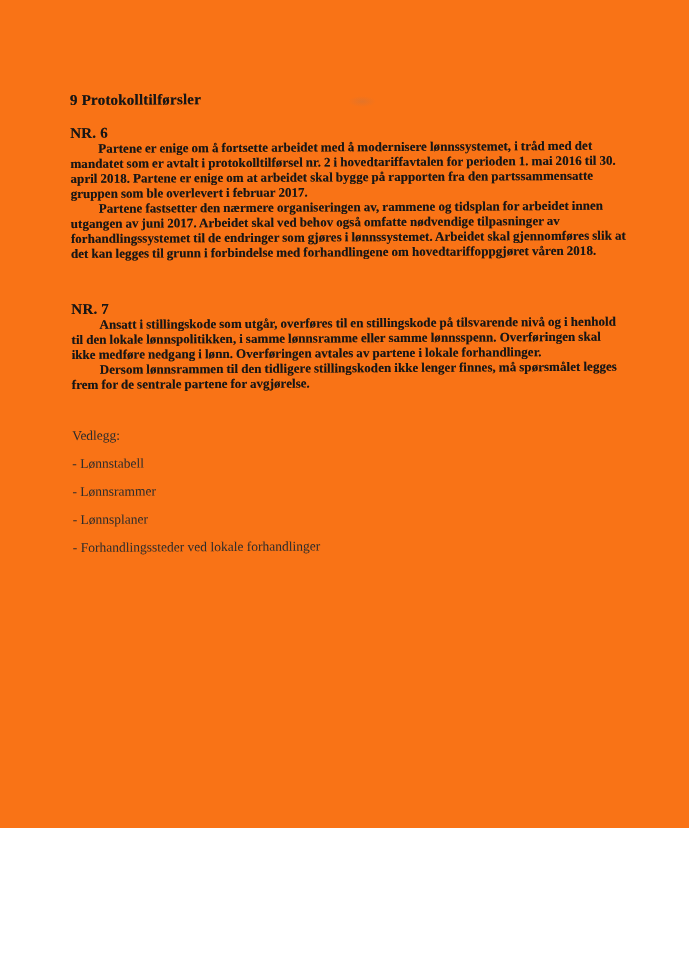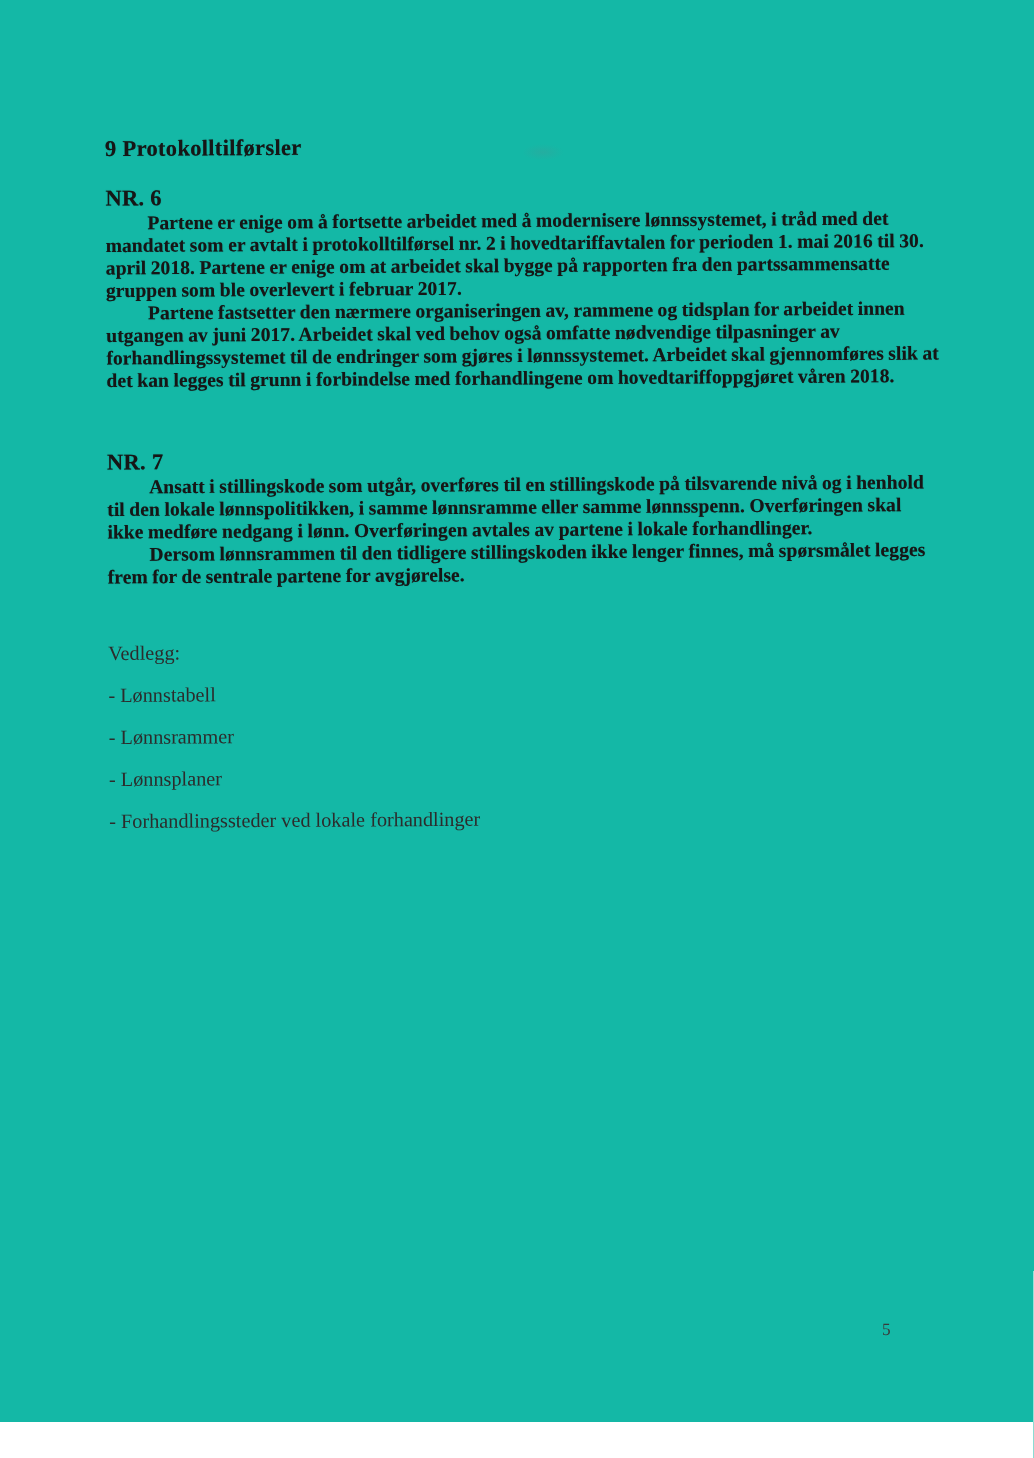--- a/index.html
+++ b/index.html
@@ -3,22 +3,22 @@
 <meta charset="utf-8">
 <style>
   html, body {
     margin: 0;
     padding: 0;
     background: #ffffff;
   }
   .page {
     position: relative;
     width: 689px;
-    height: 948px;
-    background: #14b8a6;
+    height: 828px;
+    background: #f97316;
     overflow: hidden;
     font-family: "Liberation Serif", serif;
     color: #161616;
   }
   .content {
     position: absolute;
     left: 70px;
     top: 92px;
     width: 556px;
     transform: rotate(-0.35deg);

